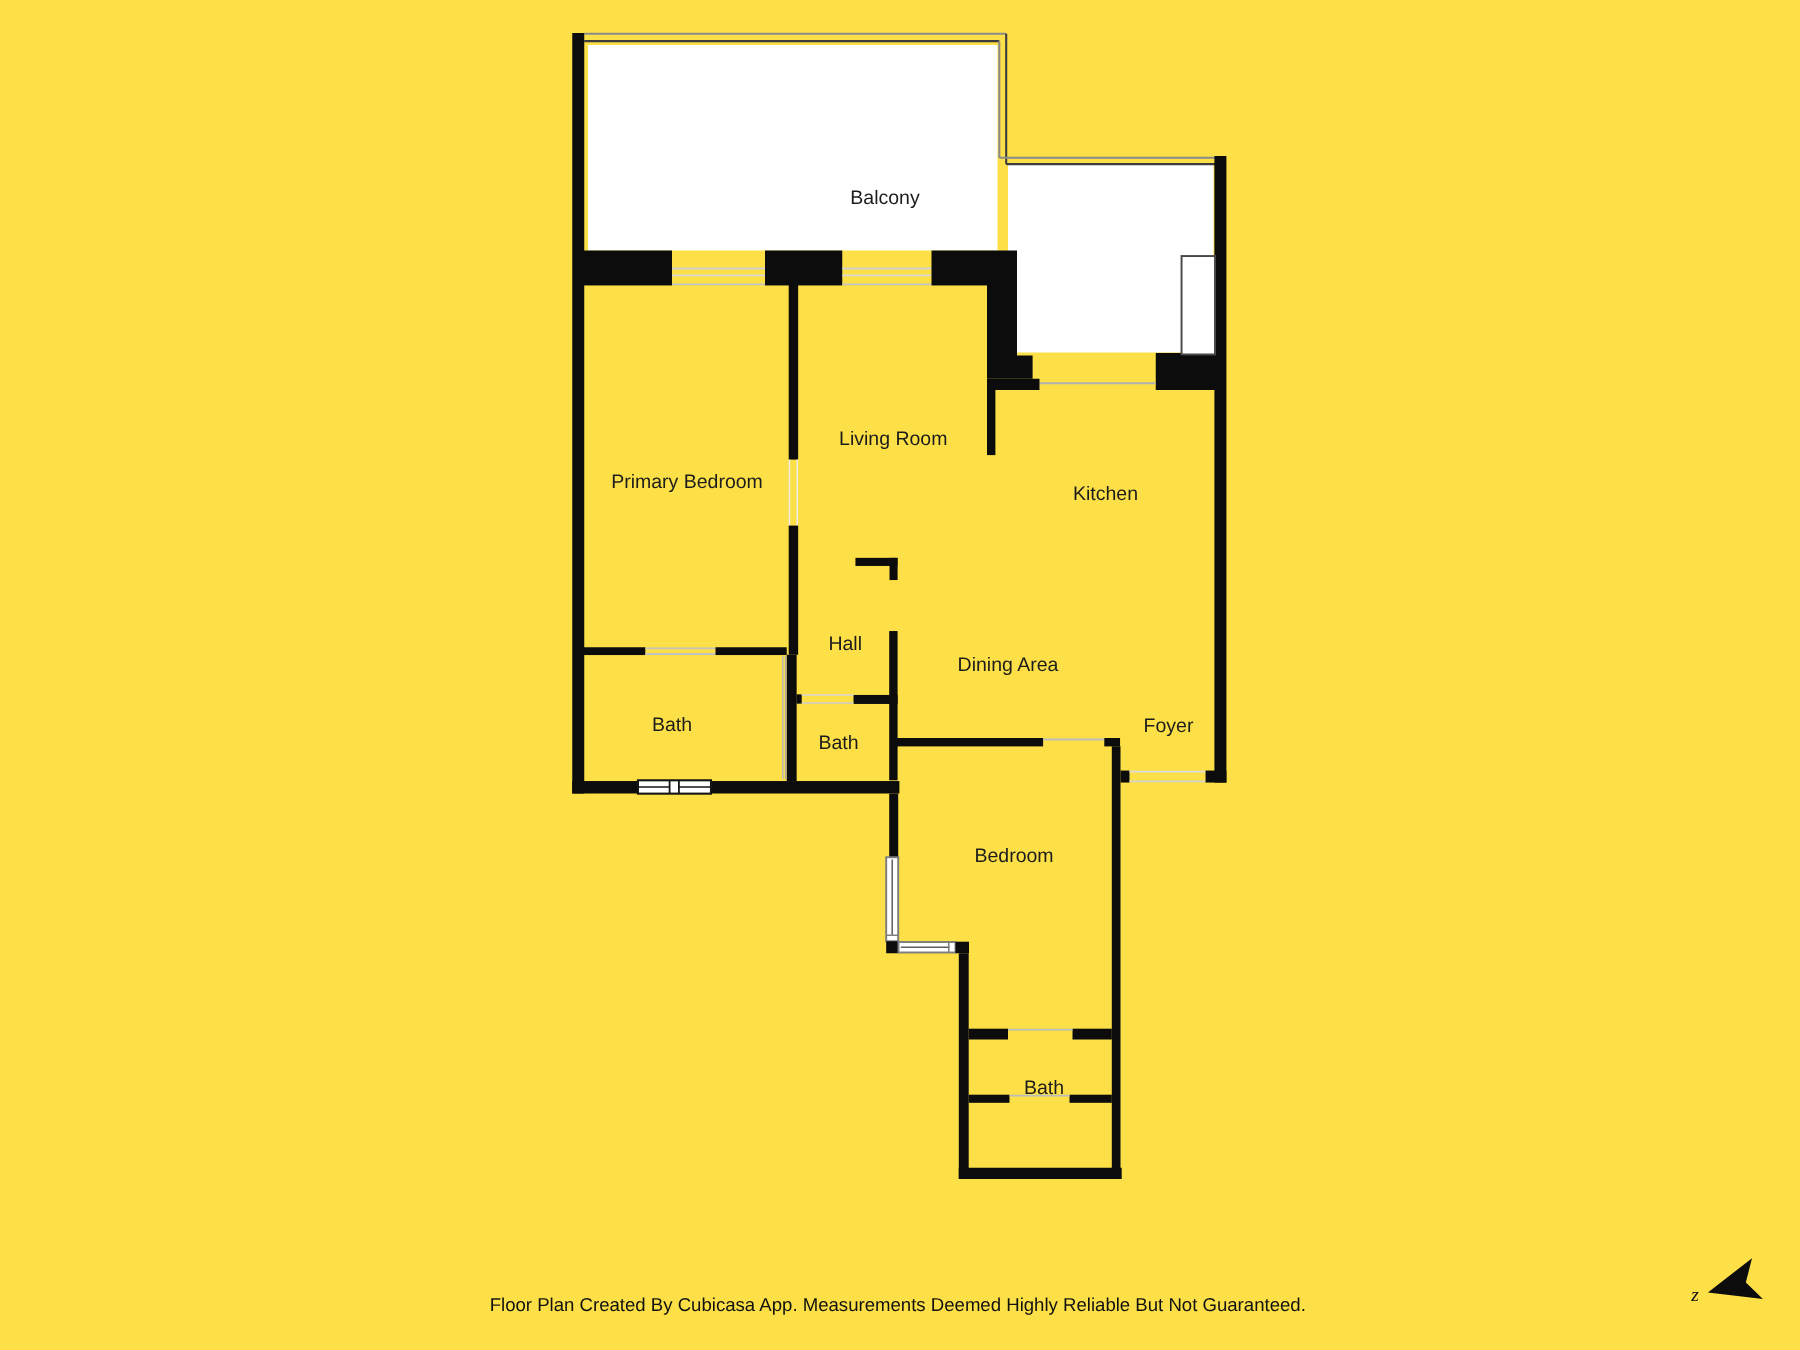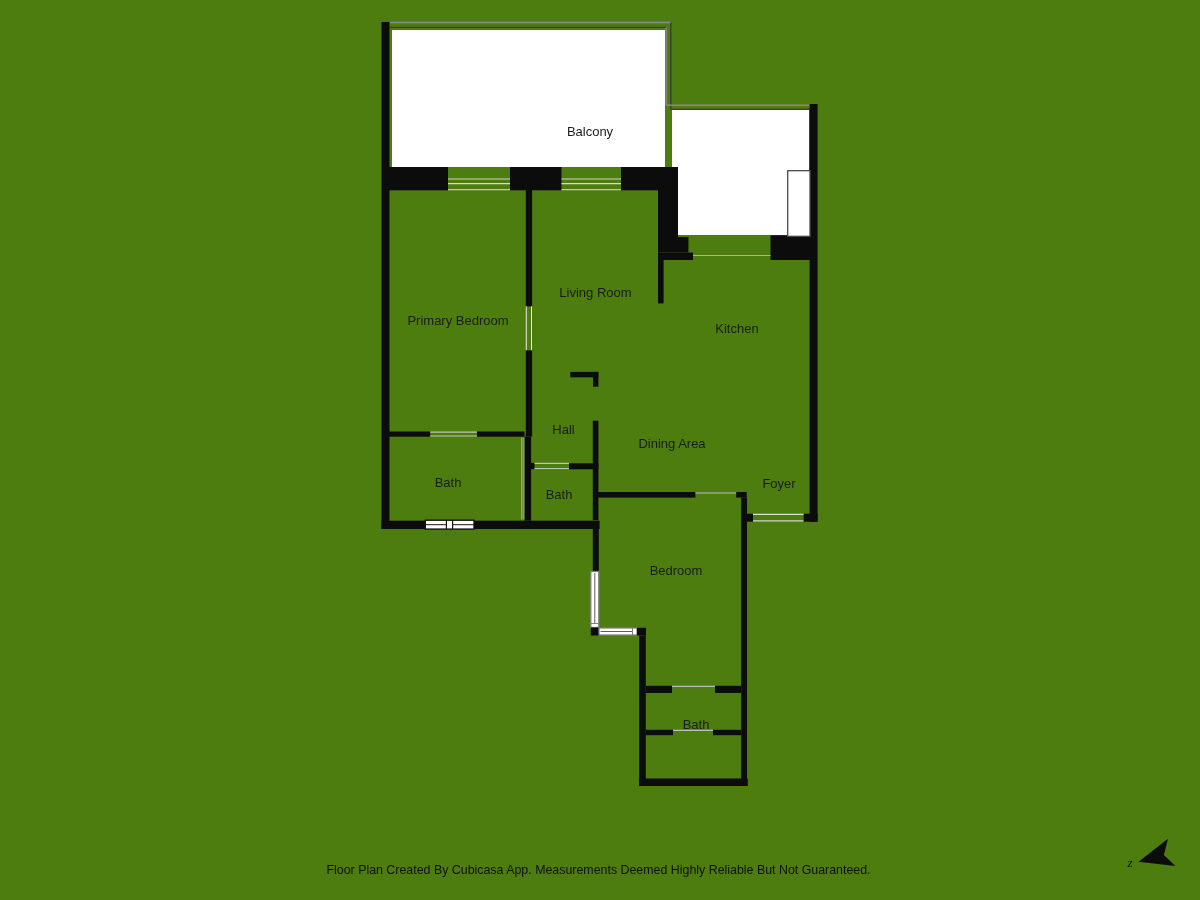--- a/index.html
+++ b/index.html
@@ -1,16 +1,16 @@
 <!DOCTYPE html>
 <html><head>
 <meta charset="utf-8">
 <style>
   html,body{margin:0;padding:0;background:#ffffff;}
-  .page{position:relative;width:1200px;height:900px;background:#4d7c0f;overflow:hidden;
+  .page{position:relative;width:1200px;height:900px;background:#fde047;overflow:hidden;
         font-family:"Liberation Sans", sans-serif;}
   svg{position:absolute;left:0;top:0;}
   .lbl{font-family:"Liberation Sans", sans-serif;font-size:13px;fill:#1c1c1c;}
 </style>
 </head>
 <body>
 <div class="page">
 <svg width="1200" height="900" viewBox="0 0 1200 900">
 
   <g>

